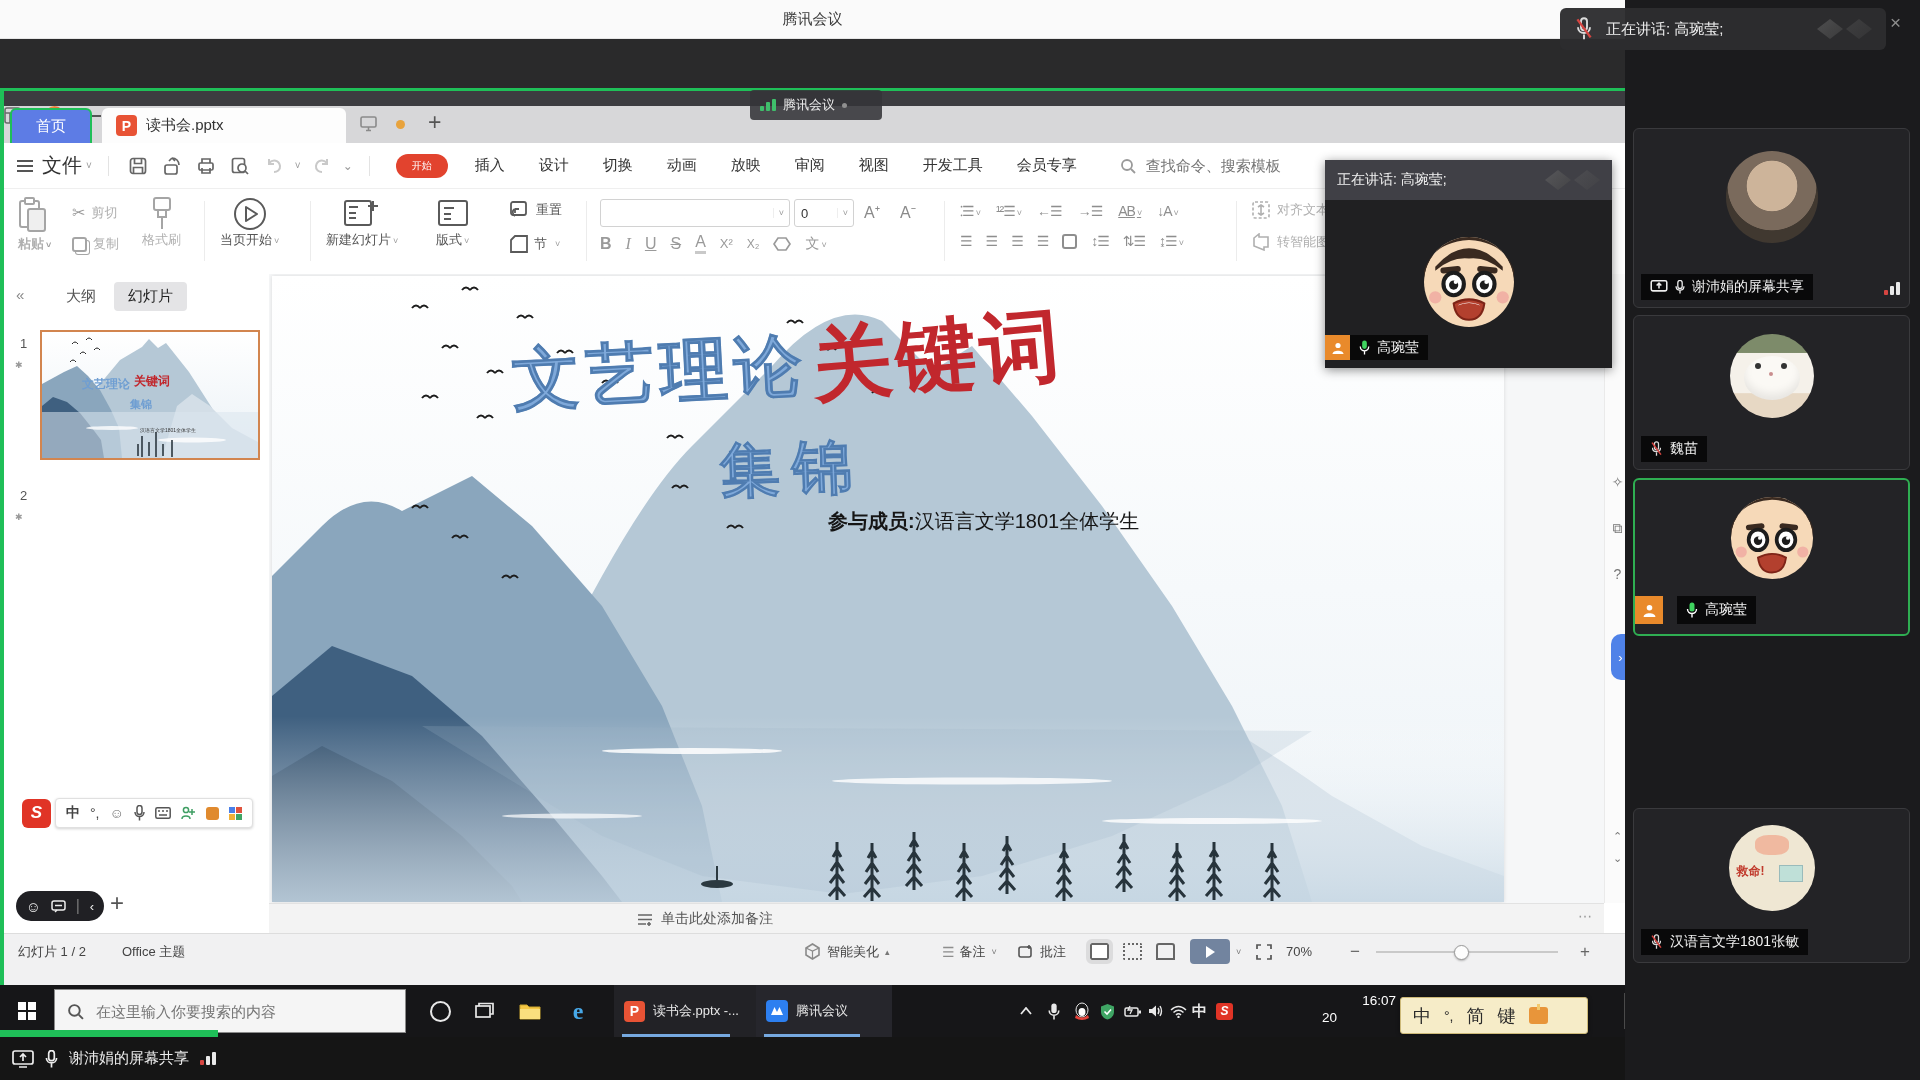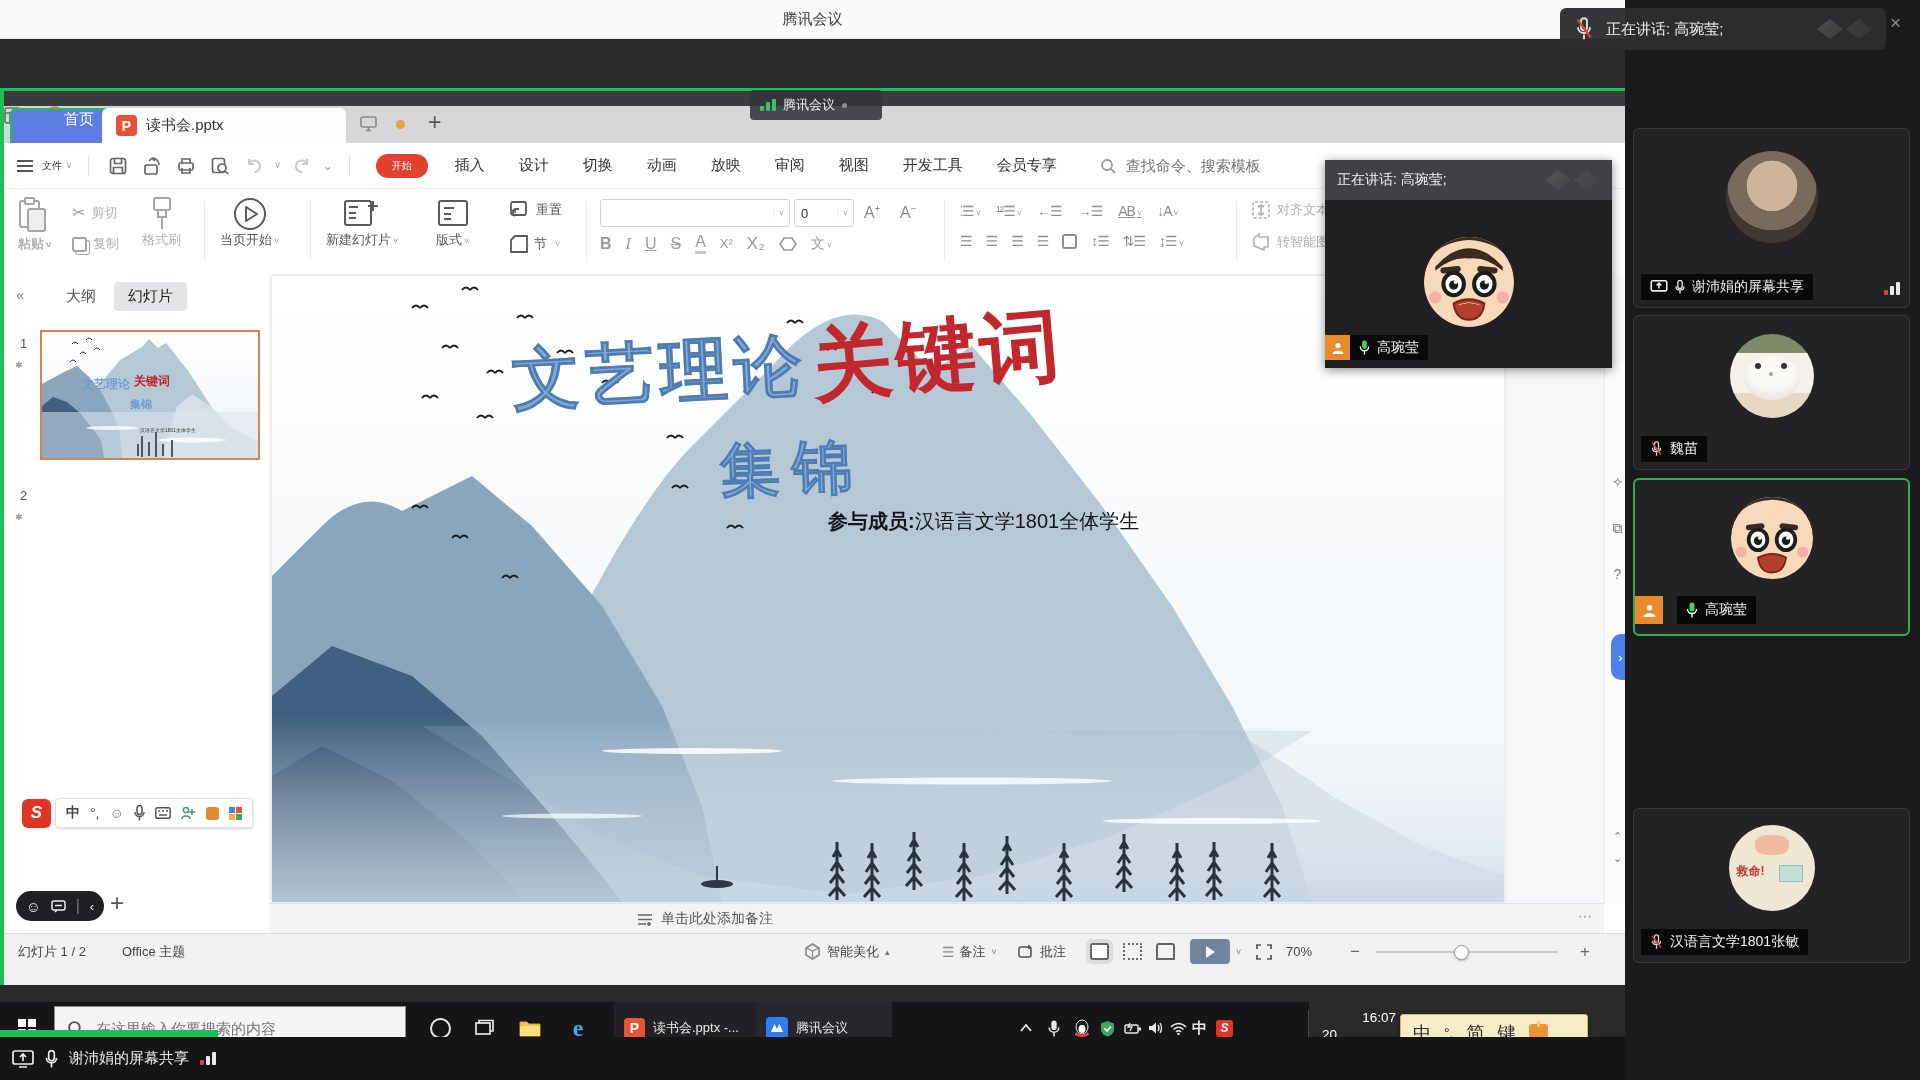--- a/index.html
+++ b/index.html
@@ -28,37 +28,37 @@
   .sigbars i.b1{height:5px;background:#d64541;}
   .sigbars i.b2{height:9px;}
   .sigbars i.b3{height:13px;}
 
   
   #wps{left:0;top:88px;width:1625px;height:897px;background:#fff;border-left:4px solid #1fbf58;
        border-top:3px solid #1fbf58;box-sizing:border-box;overflow:hidden;}
   .darkstrip{left:0;top:0;width:100%;height:15px;background:#3c3c40;}
   .tabrow{left:0;top:15px;width:100%;height:37px;background:#d7d7d9;}
   .hometab{left:8px;top:4px;width:78px;height:33px;background:#5d7ce5;border-radius:4px 4px 0 0;
-           box-shadow:0 0 0 2px #1fbf58;color:#fff;font-size:15px;display:flex;align-items:flex-start;justify-content:center;padding-left:28px;}
+           box-shadow:0 0 0 2px #1fbf58;color:#fff;font-size:15px;display:flex;align-items:center;justify-content:center;}
   .doctab{left:98px;top:2px;width:244px;height:35px;background:#fdfdfd;border-radius:6px 6px 0 0;
           display:flex;align-items:center;gap:9px;padding:0 14px;box-sizing:border-box;}
   .plogo{width:21px;height:21px;background:#e85335;border-radius:4px;color:#fff;font-weight:bold;
          font-size:14px;display:flex;align-items:center;justify-content:center;}
   .doctab .txt{font-size:15px;color:#333;}
   .tabrow .monitor{left:356px;top:10px;}
   .orangedot{left:392px;top:14px;width:9px;height:9px;border-radius:50%;background:#e8a33d;}
   .newtabplus{left:424px;top:3px;font-size:23px;color:#555;}
   .winctrls{right:12px;top:7px;display:flex;align-items:center;gap:24px;}
   .avatarball{width:19px;height:19px;border-radius:50%;background:linear-gradient(135deg,#f2a93b,#e4573d 55%,#3f7fd6);}
   .wc-min{width:13px;height:2px;background:#555;}
   .wc-max{width:11px;height:11px;border:2px solid #555;}
   .wc-close{font-size:19px;color:#444;line-height:1;}
   .menurow{left:0;top:52px;width:100%;height:46px;background:#fff;border-bottom:1px solid #efefef;
            display:flex;align-items:center;gap:0;padding:0 12px;box-sizing:border-box;}
-  .menurow .lbl{font-size:10px;color:#333;}
+  .menurow .lbl{font-size:20px;color:#333;}
   .menurow .chev{font-size:10px;color:#999;margin:0 4px;}
   .msep{width:1px;height:20px;background:#e3e3e3;margin:0 12px;}
   .qicon{margin:0 8px;}
   .undone{color:#c9c9c9;}
   .startpill{background:#e2432e;color:#fff;border-radius:16px;padding:5px 16px;font-size:10px;margin:0 10px 0 14px;}
   .mitem{font-size:15px;color:#333;margin:0 17px;}
   .ribsearch{display:flex;align-items:center;gap:8px;margin-left:26px;}
   .ribsearch input{border:none;outline:none;font-size:15px;color:#14532d;background:transparent;width:190px;
                    font-family:"Liberation Sans",sans-serif;}
   .ribbon{left:0;top:98px;width:100%;height:85px;background:#fff;border-bottom:1px solid #e3e3e3;}
@@ -118,21 +118,21 @@
   #spk{left:1325px;top:160px;width:287px;height:208px;z-index:50;box-shadow:0 2px 10px rgba(0,0,0,.45);}
   #spk .hdr{height:40px;background:#404046;display:flex;align-items:center;gap:10px;padding:0 12px;box-sizing:border-box;}
   #spk .hdr .txt{color:#f0f0f0;font-size:14px;white-space:nowrap;}
   #spk .body{height:168px;background:#202022;position:relative;}
   .namechip{position:absolute;left:0;bottom:8px;display:flex;align-items:center;}
   .orangebox{width:25px;height:25px;background:#e98a2b;display:flex;align-items:center;justify-content:center;}
   .chipdark{height:25px;background:rgba(0,0,0,.72);display:flex;align-items:center;gap:7px;padding:0 9px;}
   .chipdark .txt{color:#f2f2f2;font-size:14px;white-space:nowrap;}
 
   
-  #taskbar{left:0;top:985px;width:1309px;height:52px;background:#161618;z-index:20;margin-top:17px;}
+  #taskbar{left:0;top:985px;width:1625px;height:52px;background:#161618;z-index:20;}
   .startbtn{left:0;top:0;width:54px;height:52px;display:flex;align-items:center;justify-content:center;}
   .winlogo{display:grid;grid-template-columns:8px 8px;grid-gap:2px;}
   .winlogo i{display:block;width:8px;height:8px;background:#fdfdfd;}
   .tsearch{left:54px;top:4px;width:352px;height:44px;background:#f5f5f5;border:1px solid #8a8a8a;
            display:flex;align-items:center;gap:10px;padding:0 12px;box-sizing:border-box;}
   .tsearch input{border:none;outline:none;background:transparent;font-size:15px;color:#555;width:280px;
                  font-family:"Liberation Sans",sans-serif;}
   .tbic{position:absolute;top:0;height:52px;display:flex;align-items:center;justify-content:center;}
   .taskapp{position:absolute;top:0;height:52px;display:flex;align-items:center;gap:8px;padding:0 10px;
            background:#222226;}
@@ -346,21 +346,21 @@
       </div>
       <span class="abs fglyph" style="left:860px;top:12px;color:#8a8a8a">A⁺</span>
       <span class="abs fglyph" style="left:896px;top:12px;color:#8a8a8a">A⁻</span>
       <div class="abs flex" style="left:596px;top:44px;gap:14px">
         <span class="fglyph" style="font-weight:bold">B</span>
         <span class="fglyph" style="font-style:italic;font-family:'Liberation Serif',serif">I</span>
         <span class="fglyph" style="text-decoration:underline">U</span>
         <span class="fglyph" style="text-decoration:line-through">S</span>
         <span class="fglyph" style="border-bottom:3px solid #c9c9c9">A</span>
         <span class="fglyph" style="font-size:13px">X²</span>
-        <span class="fglyph" style="font-size:17px">X₂</span>
+        <span class="fglyph" style="font-size:12px">X₂</span>
         <svg width="18" height="14" viewBox="0 0 18 14">
           <path d="M5,1 H13 L17,7 L13,13 H5 L1,7 Z" fill="none" stroke="#9a9a9a" stroke-width="1.7"></path>
         </svg>
         <span class="fglyph" style="font-size:14px"><span>文</span><span class="tinychev">˅</span></span>
       </div>
       <div class="rsep" style="left:940px"></div>
 
       <div class="abs flex" style="left:956px;top:12px;gap:16px">
         <span class="alglyph">⁚☰<span class="tinychev">˅</span></span>
         <span class="alglyph">¹²☰<span class="tinychev">˅</span></span>

